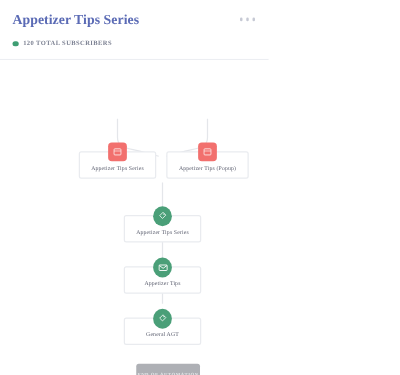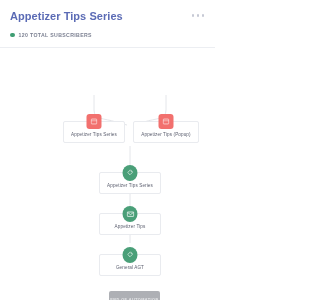--- a/index.html
+++ b/index.html
@@ -10,20 +10,21 @@
     background: #ffffff;
     font-family: "Liberation Sans", sans-serif;
     overflow: hidden;
   }
 
   #app {
     position: relative;
     width: 215px;
     height: 300px;
     background: #ffffff;
+    font-family: Liberation Serif, serif;
   }
 
   
   .header {
     position: relative;
     padding: 10px 10px 0 10px;
     background: #ffffff;
   }
 
   .title-row {

